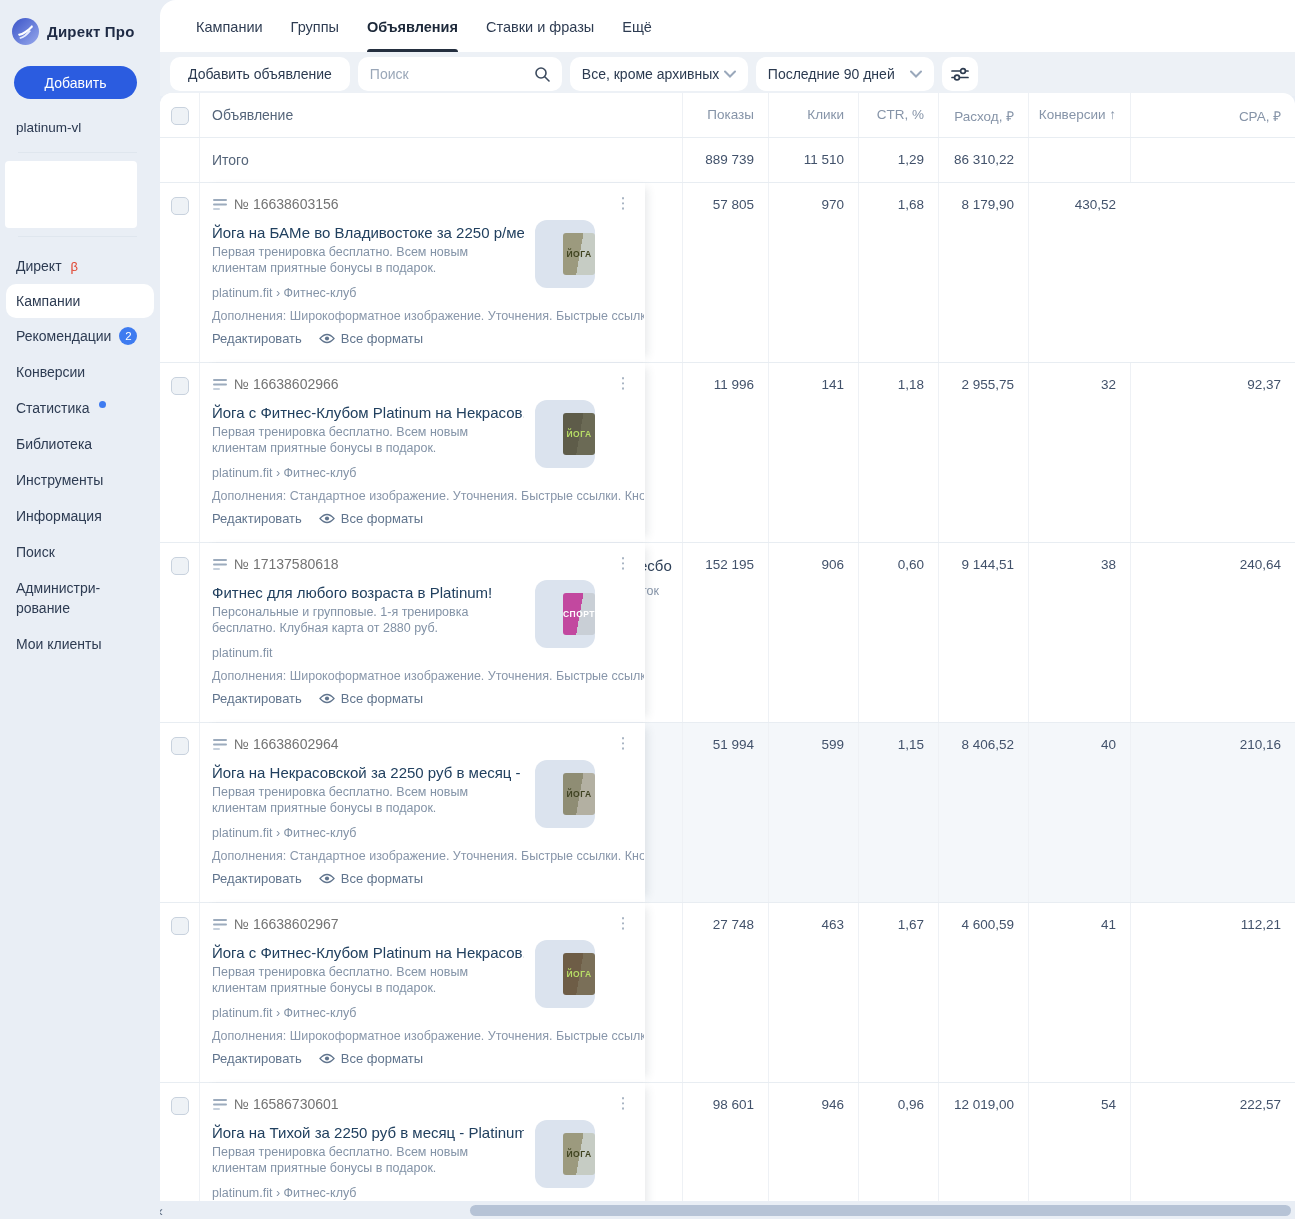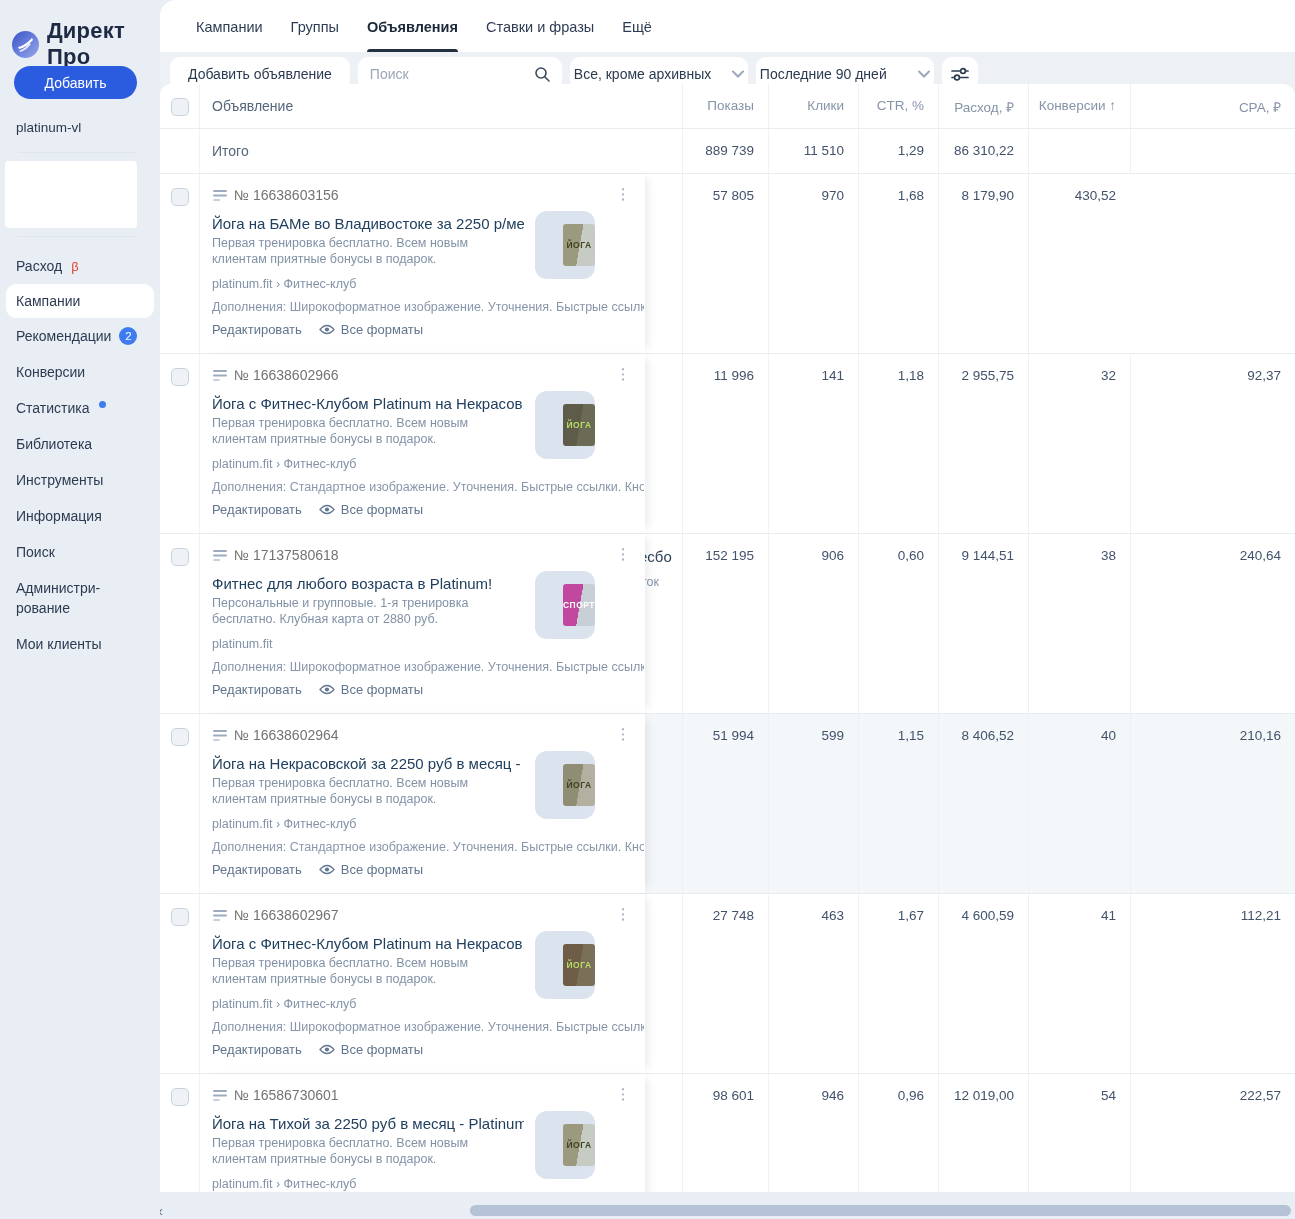--- a/index.html
+++ b/index.html
@@ -2,21 +2,21 @@
 <html><head>
 <meta charset="utf-8">
 <style>
   * { margin:0; padding:0; box-sizing:border-box; }
   html,body { width:1295px; height:1219px; }
   body { position:relative; background:#e9eef5; font-family:"Liberation Sans", sans-serif; overflow:hidden; color:#2d3b52; }
 
   
   .sidebar { position:absolute; left:0; top:0; width:160px; height:100%; background:#e9eef5; z-index:6; }
   .logo { display:flex; align-items:center; gap:8px; padding:18px 0 0 12px; }
-  .logo-text { font-size:22px; font-weight:700; color:#1e2a44; letter-spacing:.2px; }
+  .logo-text { font-size:15px; font-weight:700; color:#1e2a44; letter-spacing:.2px; }
   .add-btn { position:absolute; top:66px; left:14px; width:123px; height:33px; border:none; border-radius:17px; background:#2b5ce0; color:#fff; font-size:14px; font-family:inherit; display:flex; align-items:center; justify-content:center; cursor:pointer; }
   .account { position:absolute; top:120px; left:16px; font-size:13.5px; color:#2a3850; }
   .side-sep { position:absolute; left:18px; width:119px; height:1px; background:#dfe6ee; }
   .whitebox { position:absolute; top:161px; left:5px; width:132px; height:67px; background:#fff; border-radius:4px; }
   .menu { position:absolute; top:248px; left:0; right:0; }
   .mi { min-height:36px; display:flex; align-items:center; padding:0 16px; font-size:14px; color:#2d3b52; cursor:pointer; }
   .mi.active { background:#fff; border-radius:10px; margin:0 6px; padding:0 10px; min-height:34px; }
   .mi.wrap { padding-top:8px; padding-bottom:8px; line-height:20px; align-items:flex-start; }
   .mi .lbl { white-space:normal; }
   .beta { color:#e0442f; font-size:13px; margin-left:9px; }
@@ -29,25 +29,25 @@
   .tab { font-size:14.5px; color:#2e3c52; height:52px; line-height:55px; position:relative; cursor:pointer; white-space:nowrap; }
   .tab.active { font-weight:700; color:#1c2839; }
   .tab.active::after { content:""; position:absolute; left:0; right:0; bottom:0; height:3px; background:#242f3f; border-radius:3px 3px 0 0; }
 
   .toolbar { height:44px; background:#edf1f6; display:flex; align-items:center; gap:8px; padding-left:10px; }
   .tbtn, .tsel, .tsearch, .ticonbtn { height:34px; background:#fff; border:none; border-radius:10px; display:flex; align-items:center; font-size:14px; color:#2b3a50; font-family:inherit; cursor:pointer; }
   .tbtn { padding:0 18px; }
   .tsearch { width:204px; padding:0 12px; justify-content:space-between; cursor:text; }
   .tsearch input { border:none; outline:none; width:160px; font-size:14px; font-family:inherit; color:#2b3a50; background:transparent; }
   .tsearch input::placeholder { color:#9aa7b8; }
-  .tsel { padding:0 4px; width:178px; justify-content:space-between; }
+  .tsel { padding:0 12px; width:178px; justify-content:space-between; }
   .ticonbtn { width:36px; justify-content:center; }
 
   
-  .tablewrap { position:absolute; top:84px; left:0; width:1135px; height:1108px; background:#fff; border-radius:12px 12px 0 0; overflow:hidden; }
+  .tablewrap { position:absolute; top:93px; left:0; width:1135px; height:1108px; background:#fff; border-radius:12px 12px 0 0; overflow:hidden; }
   .trow { display:grid; grid-template-columns:40px 445px 37px 86px 90px 80px 90px 102px 165px; border-bottom:1px solid #e8edf2; position:relative; }
   .thead { height:45px; } .ttotal { height:45px; } .tdata { height:180px; }
   .c-check { background:#fff; border-right:1px solid #eef1f5; display:flex; justify-content:center; padding-top:14px; z-index:2; }
   .c-ad { background:#fff; position:relative; z-index:2; box-shadow:7px 0 9px -5px rgba(42,56,78,.12); }
   .c-gap { position:relative; overflow:hidden; }
   .c-num { text-align:right; padding:14px 14px 0 0; font-size:13.5px; color:#42526b; border-left:1px solid #eef1f5; }
   .thead .c-num { color:#8694a8; cursor:pointer; }
   .hl .c-num, .hl .c-gap { background:#f4f7fa; }
   .cb { width:18px; height:18px; border:1.5px solid #c8d2de; border-radius:5px; background:#eef2f6; cursor:pointer; }
   .col-ad-label { position:absolute; left:12px; top:14px; font-size:14px; color:#55657a; }
@@ -99,21 +99,21 @@
 
   <button class="add-btn">Добавить</button>
   <div class="account">platinum-vl</div>
 
   <div class="side-sep" style="top:152px"></div>
   <div class="whitebox"></div>
   <div class="side-sep" style="top:236px"></div>
 
   <div class="menu">
     <div class="mi">
-      <span class="lbl">Расход</span>
+      <span class="lbl">Директ</span>
       <span class="beta">β</span>
     </div>
     <div class="mi active">
       <span class="lbl">Кампании</span>
     </div>
     <div class="mi">
       <span class="lbl">Рекомендации</span>
       <span class="count-badge">2</span>
     </div>
     <div class="mi">

